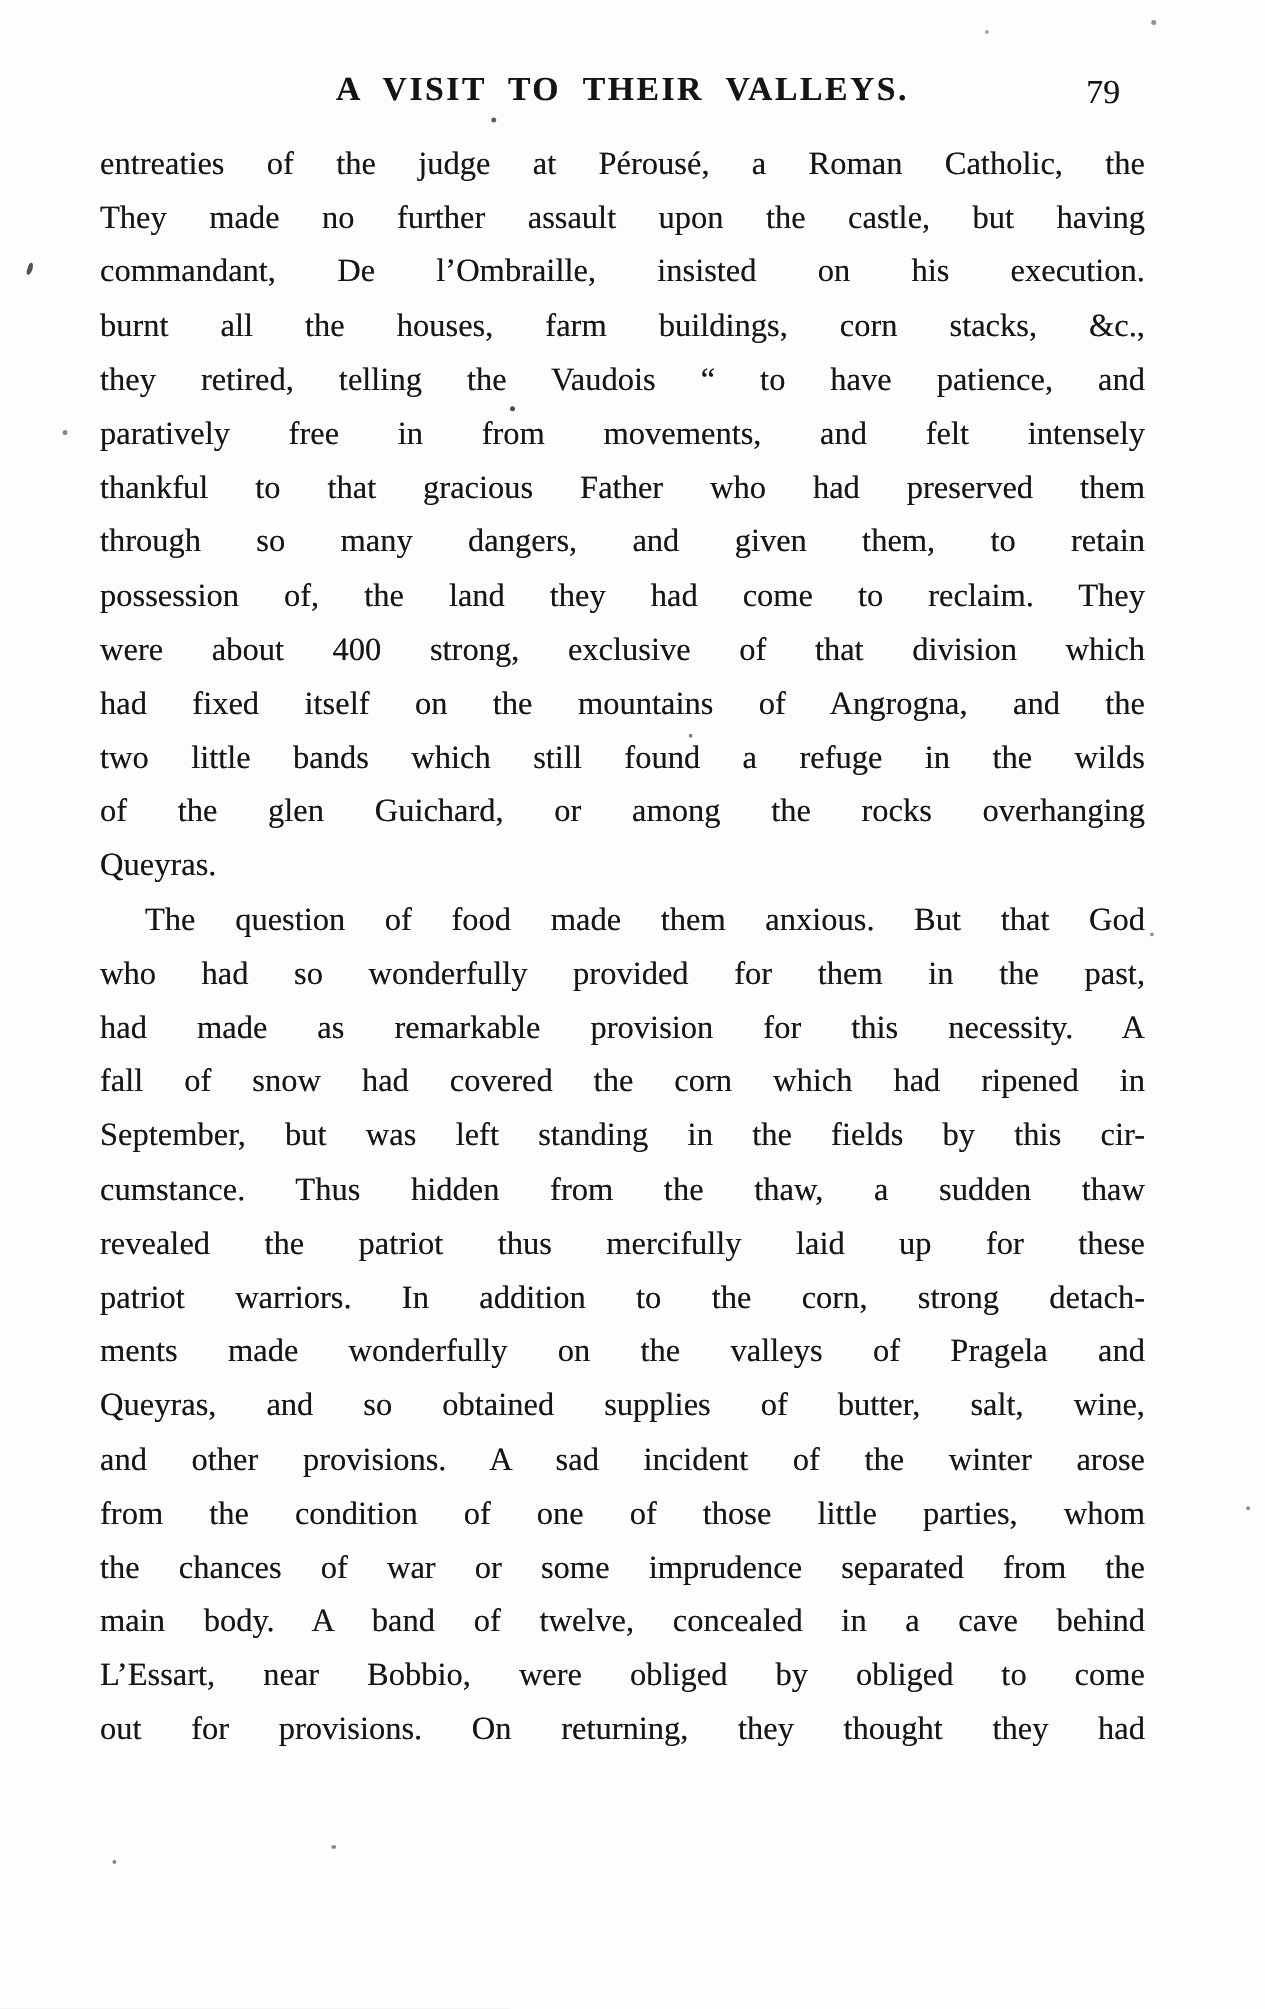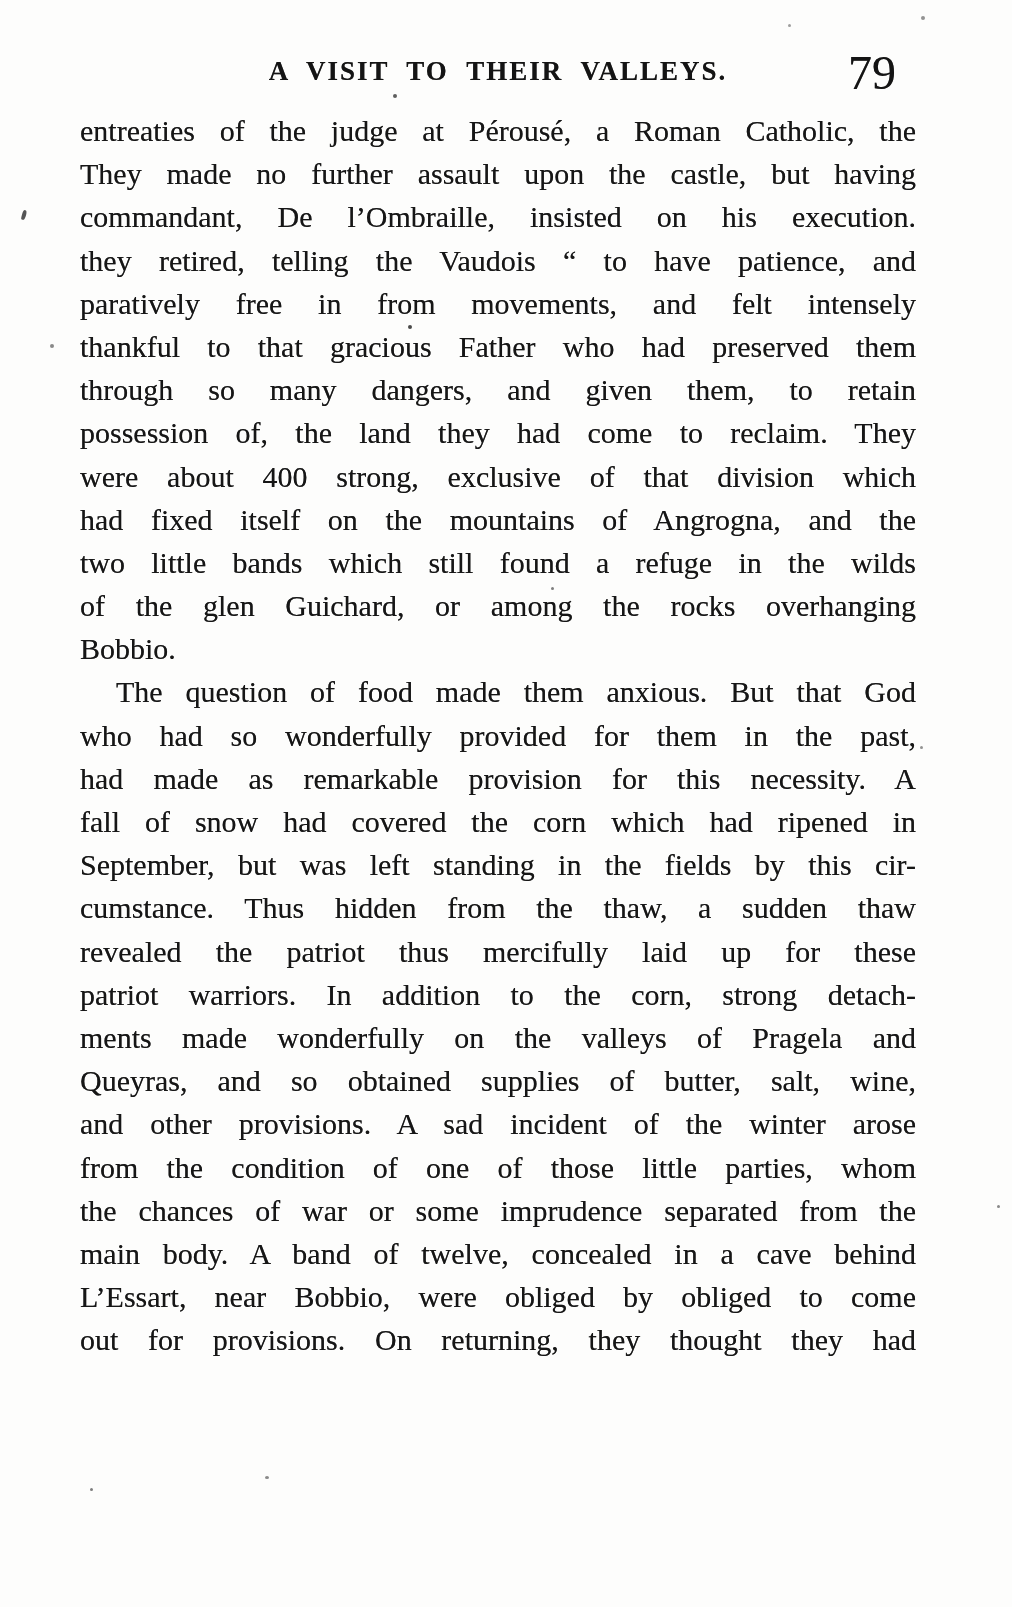--- a/index.html
+++ b/index.html
@@ -26,37 +26,37 @@
   .running-title {
     font-size: 27px;
     font-weight: bold;
     letter-spacing: 2px;
     word-spacing: 9px;
     color: #141414;
     text-shadow: 0 0 0.5px rgba(0,0,0,0.55);
   }
   .page-number {
     position: absolute;
-    top: 45px;
+    top: 58px;
     right: 116px;
-    font-size: 48px;
+    font-size: 27px;
     font-weight: 500;
     color: #141414;
     text-shadow: 0 0 0.5px rgba(0,0,0,0.5);
   }
   .text-block {
     position: absolute;
     top: 109px;
     left: 80px;
     width: 836px;
   }
   .line {
     height: 43.2px;
     line-height: 43.2px;
-    font-size: 30px;
+    font-size: 26px;
     text-align: justify;
     text-align-last: justify;
     white-space: normal;
     overflow: visible;
     text-shadow: 0 0 0.45px rgba(0,0,0,0.6);
   }
   .line.para-end {
     text-align-last: left;
   }
   .line.para-start {
@@ -81,30 +81,31 @@
   <div class="running-head">
     <span class="running-title">A VISIT TO THEIR VALLEYS.</span>
   </div>
 
   <span class="page-number">79</span>
 
   <div class="text-block">
       <div class="line">entreaties of the judge at Pérousé, a Roman Catholic, the</div>
       <div class="line">They made no further assault upon the castle, but having</div>
       <div class="line">commandant, De l’Ombraille, insisted on his execution.</div>
+      <div class="line">burnt all the houses, farm buildings, corn stacks, &amp;c.,</div>
       <div class="line">they retired, telling the Vaudois “ to have patience, and</div>
       <div class="line">paratively free in from movements, and felt intensely</div>
       <div class="line">thankful to that gracious Father who had preserved them</div>
       <div class="line">through so many dangers, and given them, to retain</div>
       <div class="line">possession of, the land they had come to reclaim.  They</div>
       <div class="line">were about 400 strong, exclusive of that division which</div>
       <div class="line">had fixed itself on the mountains of Angrogna, and the</div>
       <div class="line">two little bands which still found a refuge in the wilds</div>
       <div class="line">of the glen Guichard, or among the rocks overhanging</div>
-      <div class="line para-end">Bobbio.</div>
+      <div class="line para-end">Queyras.</div>
       <div class="line para-start">The question of food made them anxious.  But that God</div>
       <div class="line">who had so wonderfully provided for them in the past,</div>
       <div class="line">had made as remarkable provision for this necessity.  A</div>
       <div class="line">fall of snow had covered the corn which had ripened in</div>
       <div class="line">September, but was left standing in the fields by this cir-</div>
       <div class="line">cumstance.  Thus hidden from the thaw, a sudden thaw</div>
       <div class="line">revealed the patriot thus mercifully laid up for these</div>
       <div class="line">patriot warriors.  In addition to the corn, strong detach-</div>
       <div class="line">ments made wonderfully on the valleys of Pragela and</div>
       <div class="line">Queyras, and so obtained supplies of butter, salt, wine,</div>

